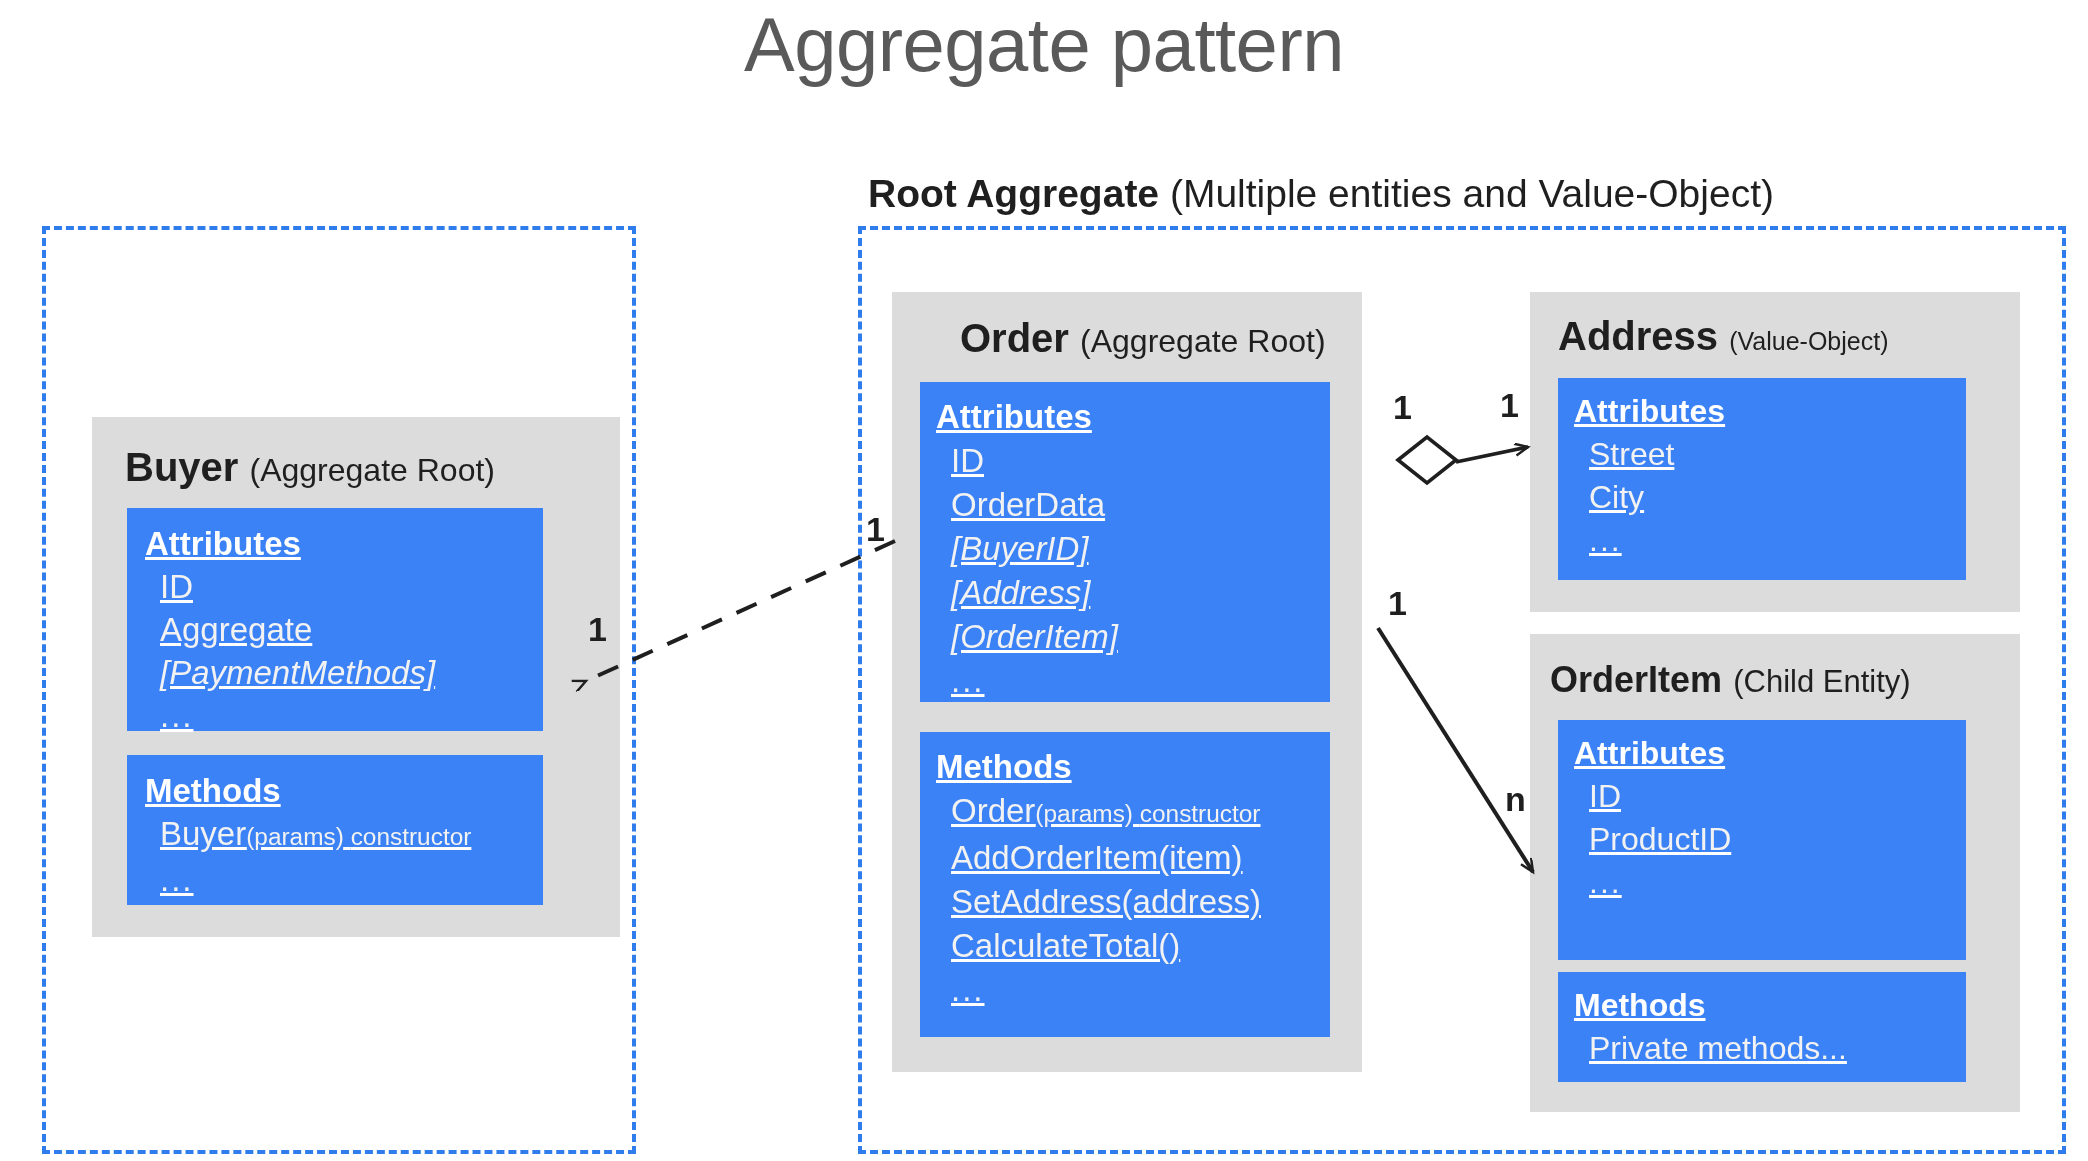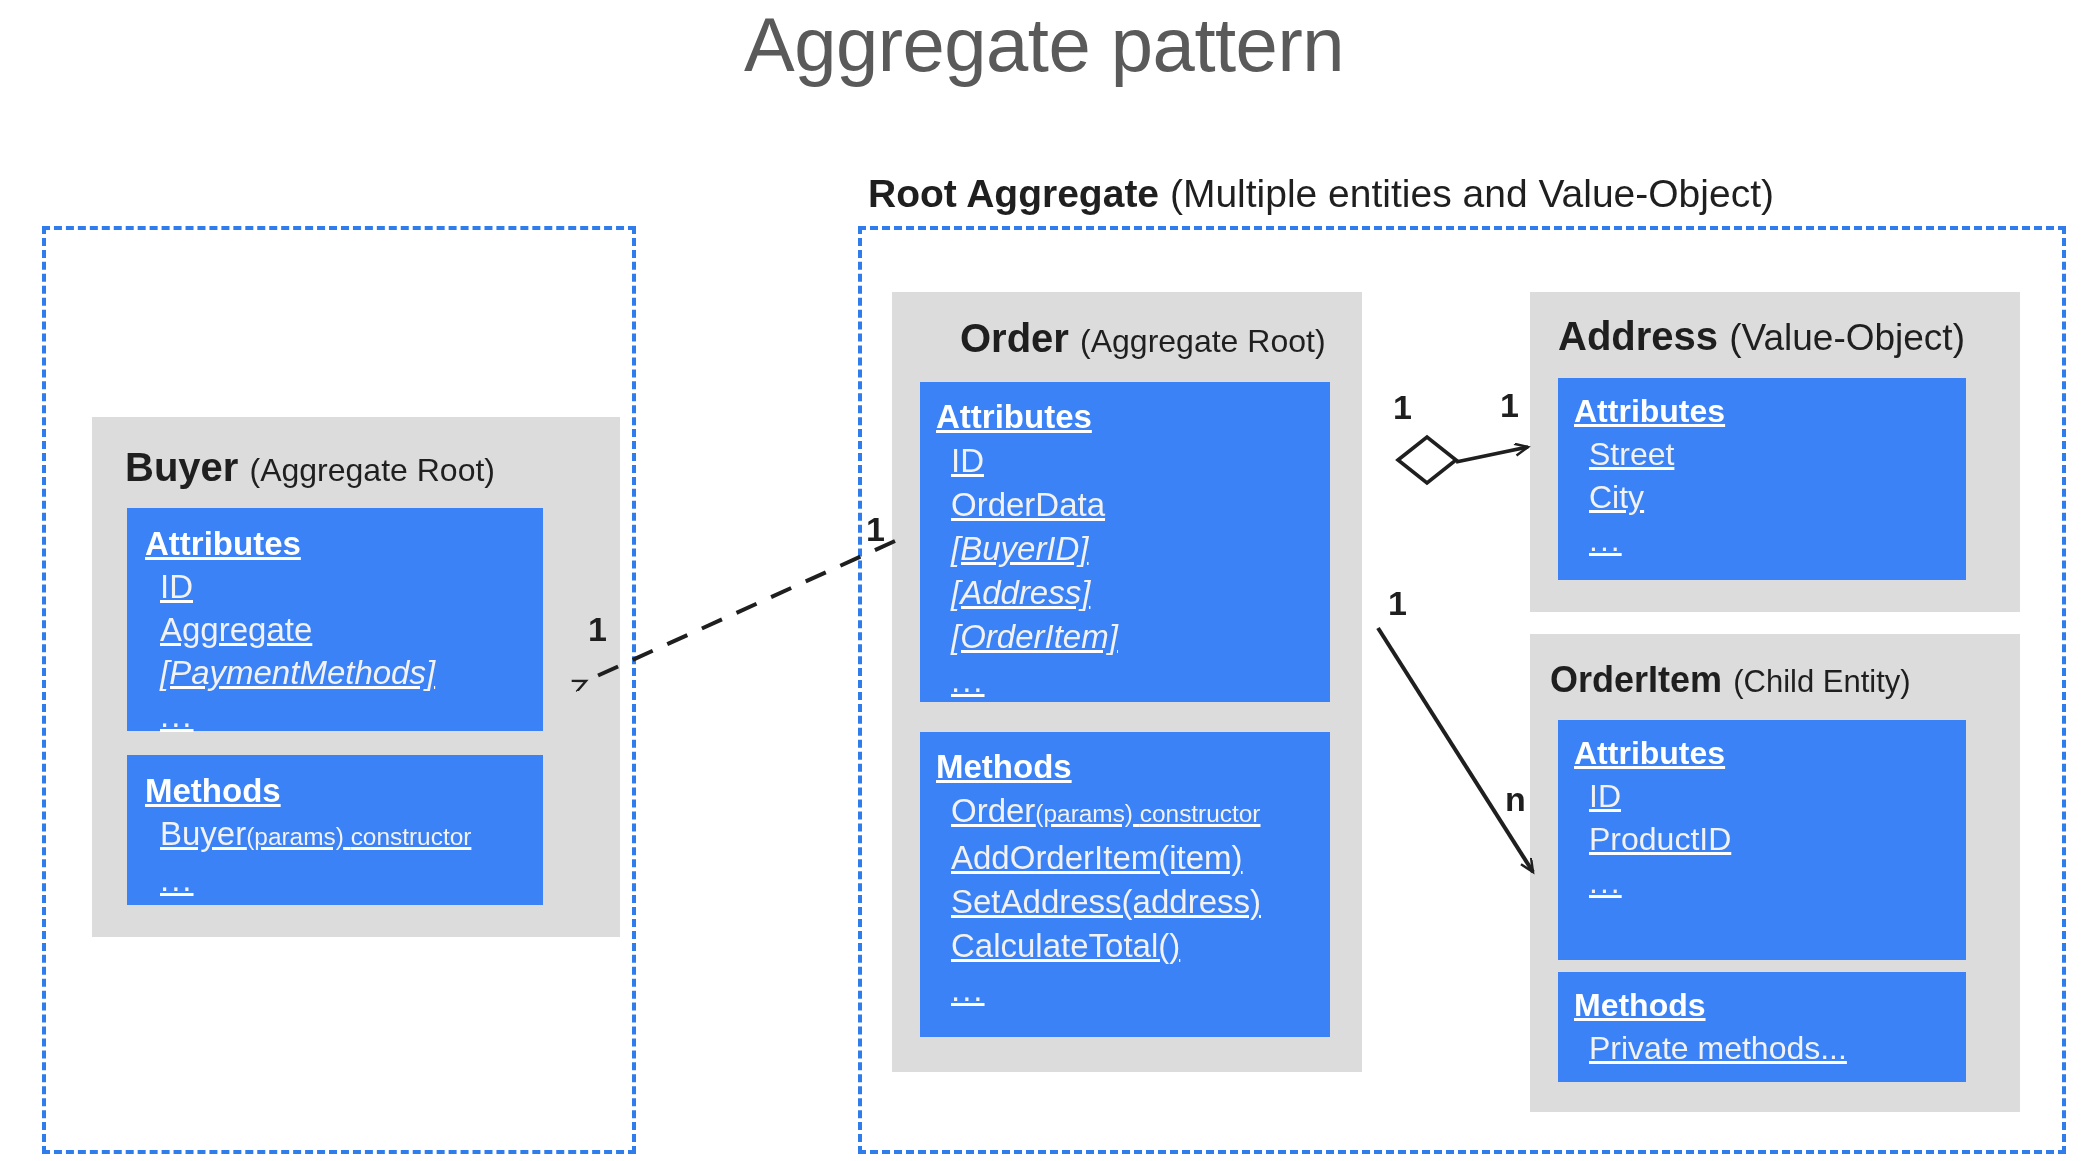--- a/index.html
+++ b/index.html
@@ -317,21 +317,21 @@
       <div class="panel-row"><span>Order</span><span class="small-note">(params)</span><span class="small-note">&nbsp;</span><span class="small-note">constructor</span></div>
       <div class="panel-row">AddOrderItem(item)</div>
       <div class="panel-row">SetAddress(address)</div>
       <div class="panel-row">CalculateTotal()</div>
       <div class="panel-row ellipsis">...</div>
     </div>
   </div>
 
   <div class="entity-card" id="address-card">
     <div class="entity-title">
-      <span class="name" style="font-size:40px">Address</span><span style="font-size:40px">&nbsp;</span><span class="qualifier" style="font-size:37px">(Value-Object)</span>
+      <span class="name" style="font-size:40px">Address</span><span style="font-size:40px">&nbsp;</span><span class="qualifier" style="font-size:25px">(Value-Object)</span>
     </div>
 
     <div class="panel" id="address-attributes-panel">
       <div class="panel-heading">Attributes</div>
       <div class="panel-row">Street</div>
       <div class="panel-row">City</div>
       <div class="panel-row ellipsis">...</div>
     </div>
   </div>
 

